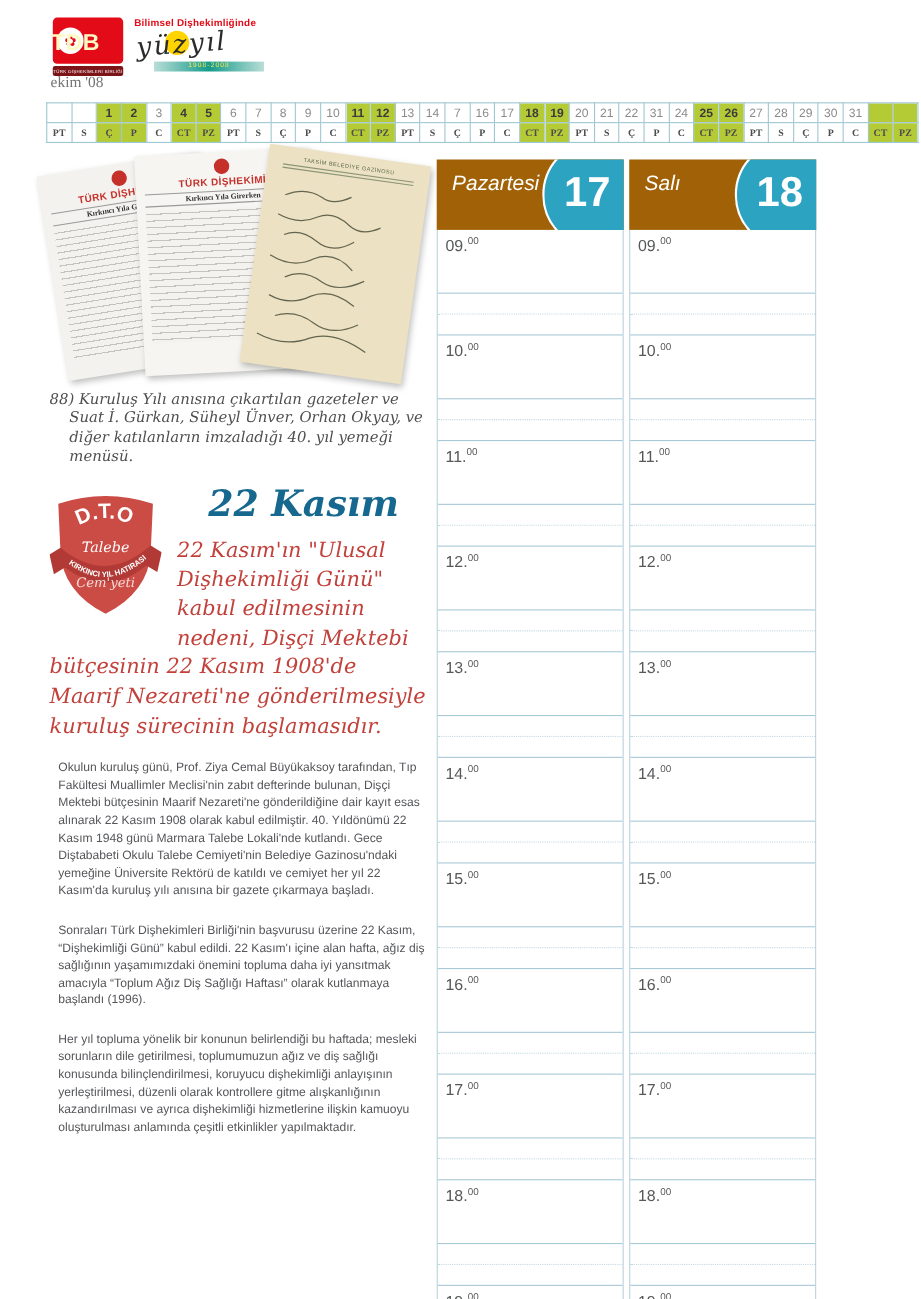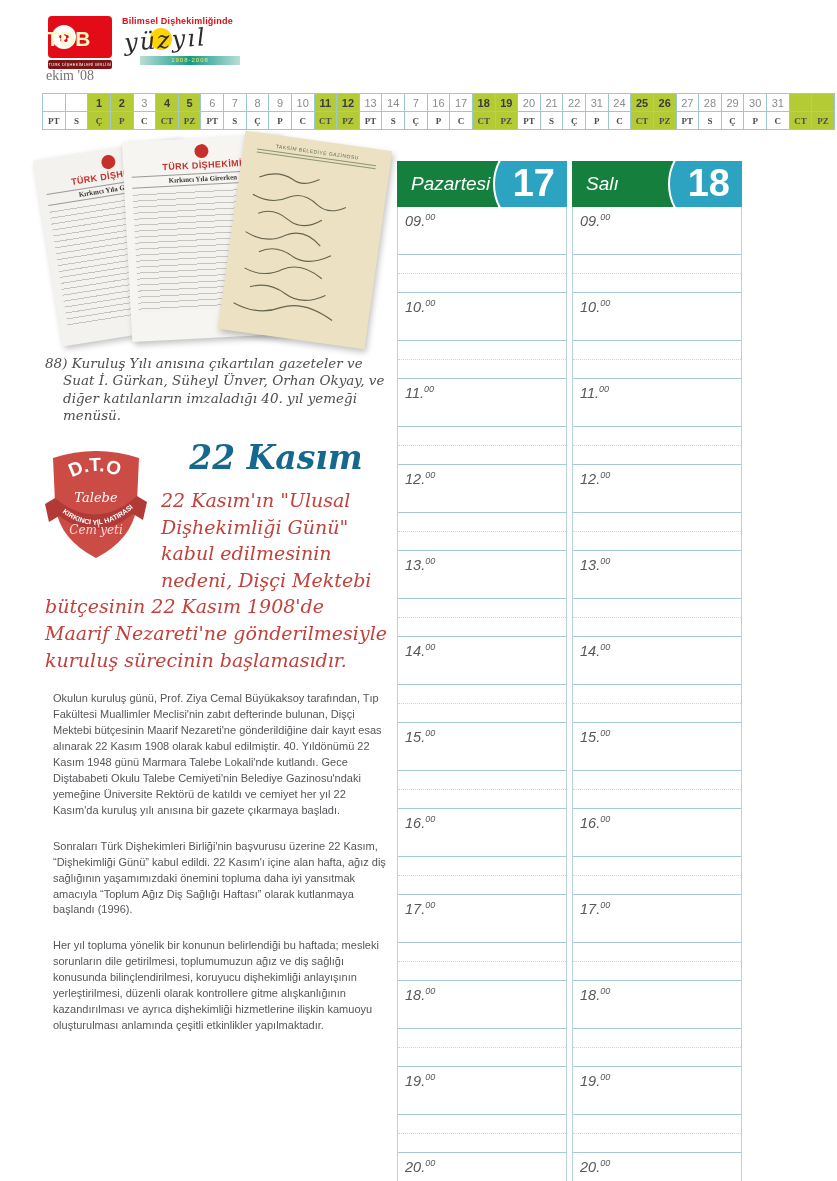--- a/index.html
+++ b/index.html
@@ -56,31 +56,31 @@
   .badge{float:left;width:102px;height:124px;margin:2px 14px 6px 0;}
   .art-title{font-family:"DejaVu Serif",serif;font-style:italic;font-weight:bold;
              font-size:33px;color:#16688e;margin:0 0 10px 0;text-align:center;}
   .lead{font-family:"DejaVu Serif",serif;font-style:italic;font-size:19px;line-height:1.4;
         color:#c2413b;margin:0 0 18px 0;}
   .bodytext p{font-size:11px;line-height:1.45;margin:0 0 20px 8px;color:#55565a;}
 
   
   .agenda{position:absolute;left:397px;top:145px;display:flex;gap:5px;}
   .day-col{width:170px;}
-  .day-header{position:relative;height:46px;background:#15803d;overflow:hidden;margin-top:16px;}
+  .day-header{position:relative;height:64px;background:#a16207;overflow:hidden;}
   .day-name{position:absolute;left:14px;top:12px;color:#fff;font-style:italic;font-size:19px;}
   .num-circle{position:absolute;width:96px;height:96px;border-radius:50%;background:#2da3c2;
               border:2px solid #fff;right:-26px;top:50%;transform:translateY(-50%);}
   .day-num{position:absolute;right:12px;top:50%;transform:translateY(-52%);color:#fff;
            font-weight:bold;font-size:38px;z-index:2;}
   .day-body{border:1px solid #b9d3dc;border-top:none;background:#fff;}
   .hour-block{border-bottom:1px solid #a7c9d6;}
   .hour-block:last-child{border-bottom:none;}
-  .hour-label{height:48px;border-bottom:1px solid #a7c9d6;box-sizing:border-box;
-              padding:5px 0 0 7px;font-size:14.5px;color:#57585a;font-style:italic;}
+  .hour-label{height:58px;border-bottom:1px solid #a7c9d6;box-sizing:border-box;
+              padding:5px 0 0 7px;font-size:14.5px;color:#57585a;}
   .hour-label sup{font-size:9px;}
   .half-row{height:37px;position:relative;}
   .half-row::after{content:'';position:absolute;left:0;right:0;top:18px;border-top:1px dotted #c2d9e1;}
 </style>
 </head>
 <body>
 
 <div class="page">
 
   <div class="brandbar">

